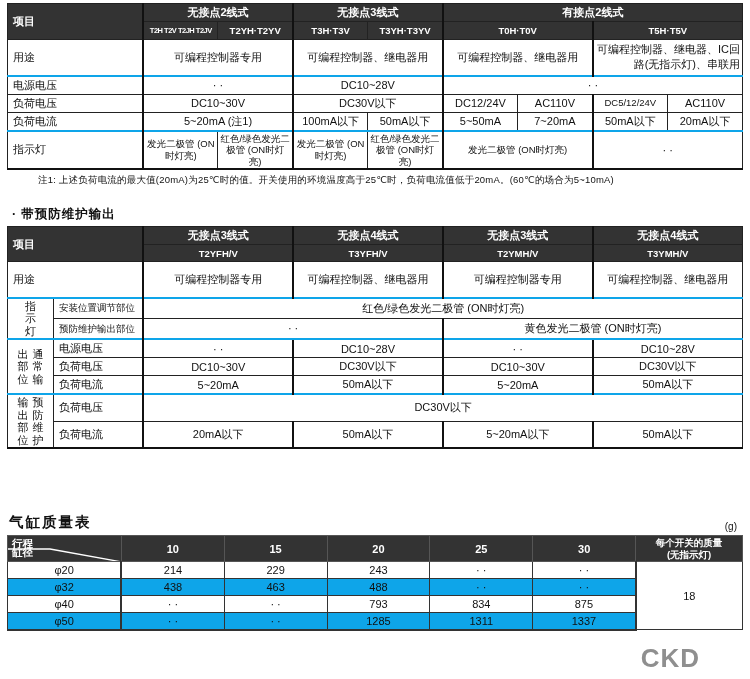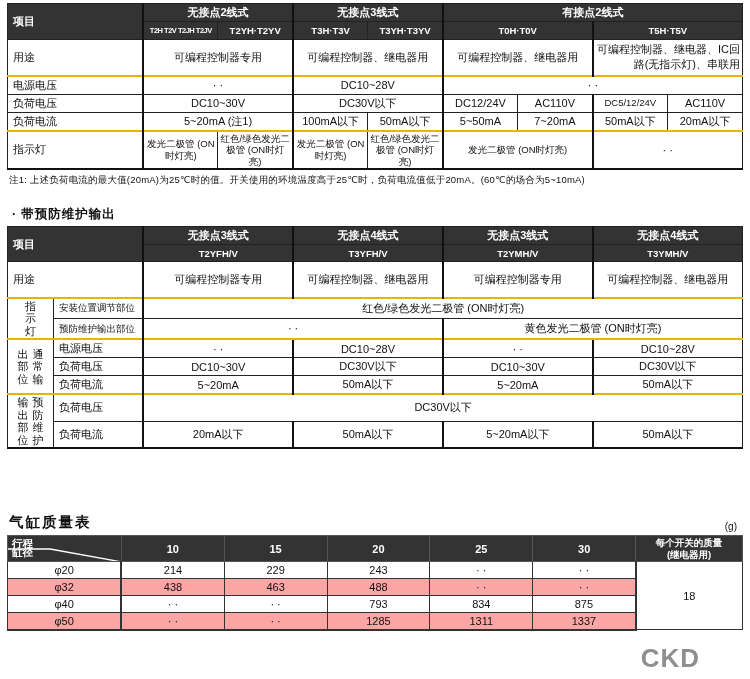--- a/index.html
+++ b/index.html
@@ -16,41 +16,41 @@
   .bullet { font-weight:bold; margin-right:4px; }
 
   table { border-collapse:collapse; table-layout:fixed; margin:3px 7px 0 7px; }
   td { border:1px solid #222; font-size:11px; text-align:center; vertical-align:middle; padding:1px 2px; overflow:hidden; }
   .dark { background:#333333; color:#ffffff; font-weight:bold; }
   .codes { font-size:9.5px; font-weight:bold; }
   .codes-sm { font-size:7.5px; letter-spacing:-0.5px; font-weight:bold; }
   .sm { font-size:9.5px; line-height:11.5px; }
   .left { text-align:right; }
   .bl2 { border-left:2px solid #111; }
-  .bt2 { border-top:2px solid #eab308; }
+  .bt2 { border-top:2px solid #0ea5e9; }
   .bb2 { border-bottom:2px solid #111; }
   .rowlabel { text-align:left; padding-left:5px; }
 
   .vcol { display:inline-block; width:13px; line-height:12.5px; font-size:11px;
           word-break:break-all; vertical-align:middle; text-align:center; }
   .vpair { display:flex; justify-content:center; gap:2px;align-items:center; }
 
-  .note { font-size:9.5px; padding:4px 0 0 9px; letter-spacing:0.2px; }
+  .note { font-size:9.5px; padding:4px 0 0 9px; letter-spacing:0.2px;margin-left:29px; }
 
   .t3-head-wrap { display:flex; justify-content:space-between; align-items:flex-end;
                   margin:64px 9px 0 9px; }
   .t3-title { font-size:14.5px; font-weight:bold; letter-spacing:2px; }
   .t3-unit { font-size:10px; padding-right:4px; }
 
   .diag-cell { position:relative; padding:0; }
   .diag-cell .top-lab { position:absolute; top:1px; left:4px; font-size:10.5px; font-weight:bold; }
   .diag-cell .bot-lab { position:absolute; bottom:1px; left:4px; font-size:10.5px; font-weight:bold; }
   .diag-cell svg { position:absolute; top:0; left:0; }
 
-  .gray-row td { background:#fca5a5; }
+  .gray-row td { background:#0ea5e9; }
   .white-cell { background:#ffffff !important; }
   .t3 td { border-color:#333; }
   .t3 .dark { border-color:#555; }
 
   .logo { position:absolute; right:50px; bottom:8px; font-size:26px; font-weight:bold;
           color:#8f8f8f; letter-spacing:1px; font-family:"Liberation Sans",sans-serif; }
 
   .h17 { height:17px; } .h18 { height:18px; } .h36 { height:36px; } .h38 { height:38px; }
   .h26 { height:26px; }
 </style>
@@ -247,21 +247,21 @@
         <span class="top-lab">行程</span>
         <span class="bot-lab">缸径</span>
       </td>
       <td class="dark">10</td>
       <td class="dark">15</td>
       <td class="dark">20</td>
       <td class="dark">25</td>
       <td class="dark">30</td>
       <td class="dark sm">
         <div>每个开关的质量</div>
-        <div>(继电器用)</div>
+        <div>(无指示灯)</div>
       </td>
     </tr>
     <tr class="h17">
       <td>φ20</td>
       <td class="bl2">214</td>
       <td>229</td>
       <td>243</td>
       <td>· ·</td>
       <td>· ·</td>
       <td class="white-cell bl2" rowspan="4">18</td>

